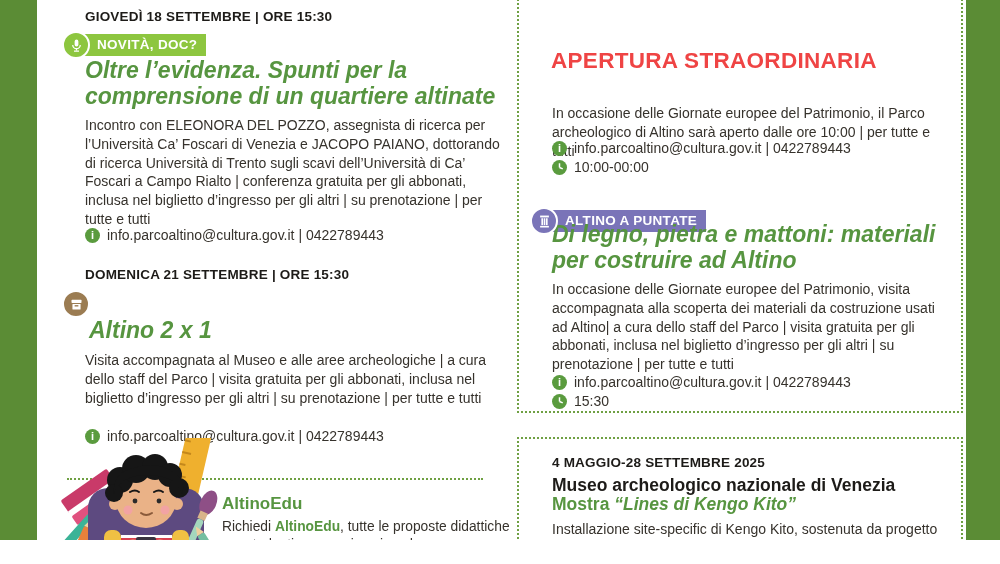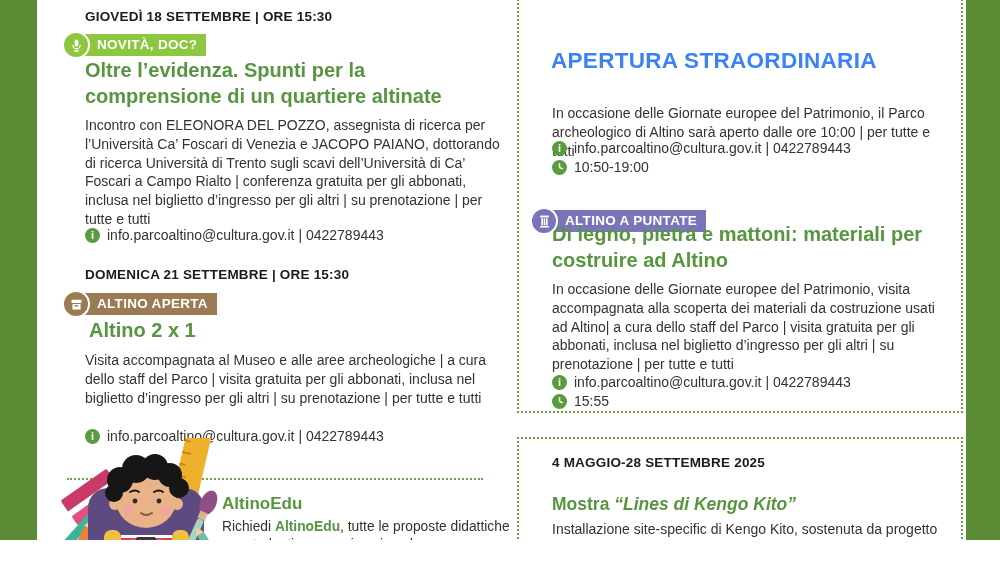--- a/index.html
+++ b/index.html
@@ -21,22 +21,22 @@
     display:flex;align-items:center;justify-content:center;z-index:1;flex:0 0 auto;
   }
   .badge-label{
     margin-left:-15px;padding:4px 9px 5px 22px;font-weight:700;font-size:13.5px;color:#ffffff;
     letter-spacing:.3px;white-space:nowrap;line-height:1;
   }
   .bg-green .badge-circle,.bg-green .badge-label{background:#8dc63f;}
   .bg-brown .badge-circle,.bg-brown .badge-label{background:#9b7c52;}
   .bg-purple .badge-circle,.bg-purple .badge-label{background:#7a74b8;}
 
-  .event-title{font-size:20px;line-height:26px;font-weight:700;color:#579540;}
-  .big-title{font-size:22.5px;font-weight:700;color:#3b82f6;letter-spacing:.3px;}
+  .event-title{font-size:23px;line-height:26px;font-weight:700;font-style:italic;color:#579540;}
+  .big-title{font-size:22.5px;font-weight:700;color:#ef4444;letter-spacing:.3px;}
   .body-text{font-size:14px;line-height:18.8px;color:#36322c;}
 
   .contact-line{display:flex;align-items:center;gap:7px;font-size:14px;color:#36322c;white-space:nowrap;}
   .dot-icon{
     display:inline-flex;align-items:center;justify-content:center;flex:0 0 auto;
     width:15px;height:15px;border-radius:50%;background:#5a9b3e;color:#fff;
     font-size:11px;font-weight:700;line-height:1;
   }
   .clock-svg{display:block;}
 
@@ -87,21 +87,20 @@
   <div class="abs date-line" style="left:85px;top:267px;">DOMENICA 21 SETTEMBRE | ORE 15:30</div>
 
   <div class="badge bg-brown" style="left:62px;top:290px;">
     <span class="badge-circle">
       <svg width="15" height="15" viewBox="0 0 24 24">
         <rect x="4" y="4.5" width="16" height="5" rx="1" fill="#fff"></rect>
         <rect x="5.5" y="11" width="13" height="9" rx="1" fill="#fff"></rect>
         <rect x="9" y="13" width="6" height="2.2" fill="#9b7c52"></rect>
       </svg>
     </span>
-    <span class="badge-label">ALTINO APERTA</span>
   </div>
 
   <div class="abs event-title" style="left:89px;top:317px;width:420px;">Altino 2 x 1</div>
 
   <div class="abs body-text" style="left:85px;top:351px;width:418px;">Visita accompagnata al Museo e alle aree archeologiche | a cura dello staff del Parco | visita gratuita per gli abbonati, inclusa nel biglietto d’ingresso per gli altri | su prenotazione | per tutte e tutti</div>
 
   <div class="abs contact-line" style="left:85px;top:428px;">
     <span class="dot-icon">i</span>
     <span>info.parcoaltino@cultura.gov.it | 0422789443</span>
   </div>
@@ -203,21 +202,21 @@
     <span class="dot-icon">i</span>
     <span>info.parcoaltino@cultura.gov.it | 0422789443</span>
   </div>
 
   <div class="abs contact-line" style="left:552px;top:159px;">
     <svg class="clock-svg" width="15" height="15" viewBox="0 0 16 16">
       <circle cx="8" cy="8" r="8" fill="#5a9b3e"></circle>
       <line x1="8" y1="8" x2="8" y2="3.5" stroke="#fff" stroke-width="1.6"></line>
       <line x1="8" y1="8" x2="11.5" y2="9.5" stroke="#fff" stroke-width="1.6"></line>
     </svg>
-    <span>10:50-19:00</span>
+    <span>10:00-00:00</span>
   </div>
 
   <div class="badge bg-purple" style="left:530px;top:207px;">
     <span class="badge-circle">
       <svg width="15" height="15" viewBox="0 0 24 24">
         <rect x="5" y="2.5" width="14" height="3" fill="#fff"></rect>
         <rect x="7" y="6.8" width="2.6" height="11" fill="#fff"></rect>
         <rect x="10.7" y="6.8" width="2.6" height="11" fill="#fff"></rect>
         <rect x="14.4" y="6.8" width="2.6" height="11" fill="#fff"></rect>
         <rect x="5" y="19" width="14" height="2.6" fill="#fff"></rect>
@@ -234,27 +233,28 @@
     <span class="dot-icon">i</span>
     <span>info.parcoaltino@cultura.gov.it | 0422789443</span>
   </div>
 
   <div class="abs contact-line" style="left:552px;top:393px;">
     <svg class="clock-svg" width="15" height="15" viewBox="0 0 16 16">
       <circle cx="8" cy="8" r="8" fill="#5a9b3e"></circle>
       <line x1="8" y1="8" x2="8" y2="3.5" stroke="#fff" stroke-width="1.6"></line>
       <line x1="8" y1="8" x2="11.5" y2="9.5" stroke="#fff" stroke-width="1.6"></line>
     </svg>
-    <span>15:55</span>
+    <span>15:30</span>
   </div>
 
   <div class="dashed-box" style="left:517px;top:437px;width:446px;height:170px;"></div>
 
   <div class="abs date-line" style="left:552px;top:455px;">4 MAGGIO-28 SETTEMBRE 2025</div>
 
+  <div class="abs museum-title" style="left:552px;top:475px;width:400px;">Museo archeologico nazionale di Venezia</div>
 
   <div class="abs body-text" style="left:552px;top:520px;width:402px;">Installazione site-specific di Kengo Kito, sostenuta da progetto “anonymous art project”, a cura di Masahiko Haito</div>
 
   <div class="abs museum-subtitle" style="left:552px;top:494px;width:400px;"><span>Mostra </span><span class="it">“Lines di Kengo Kito”</span></div>
 
   <div class="abs contact-line" style="left:552px;top:557px;">
     <span class="dot-icon">i</span>
     <span>Info e prenotazioni: info.archeologicovenezia@cultura.gov.it</span>
   </div>
 

